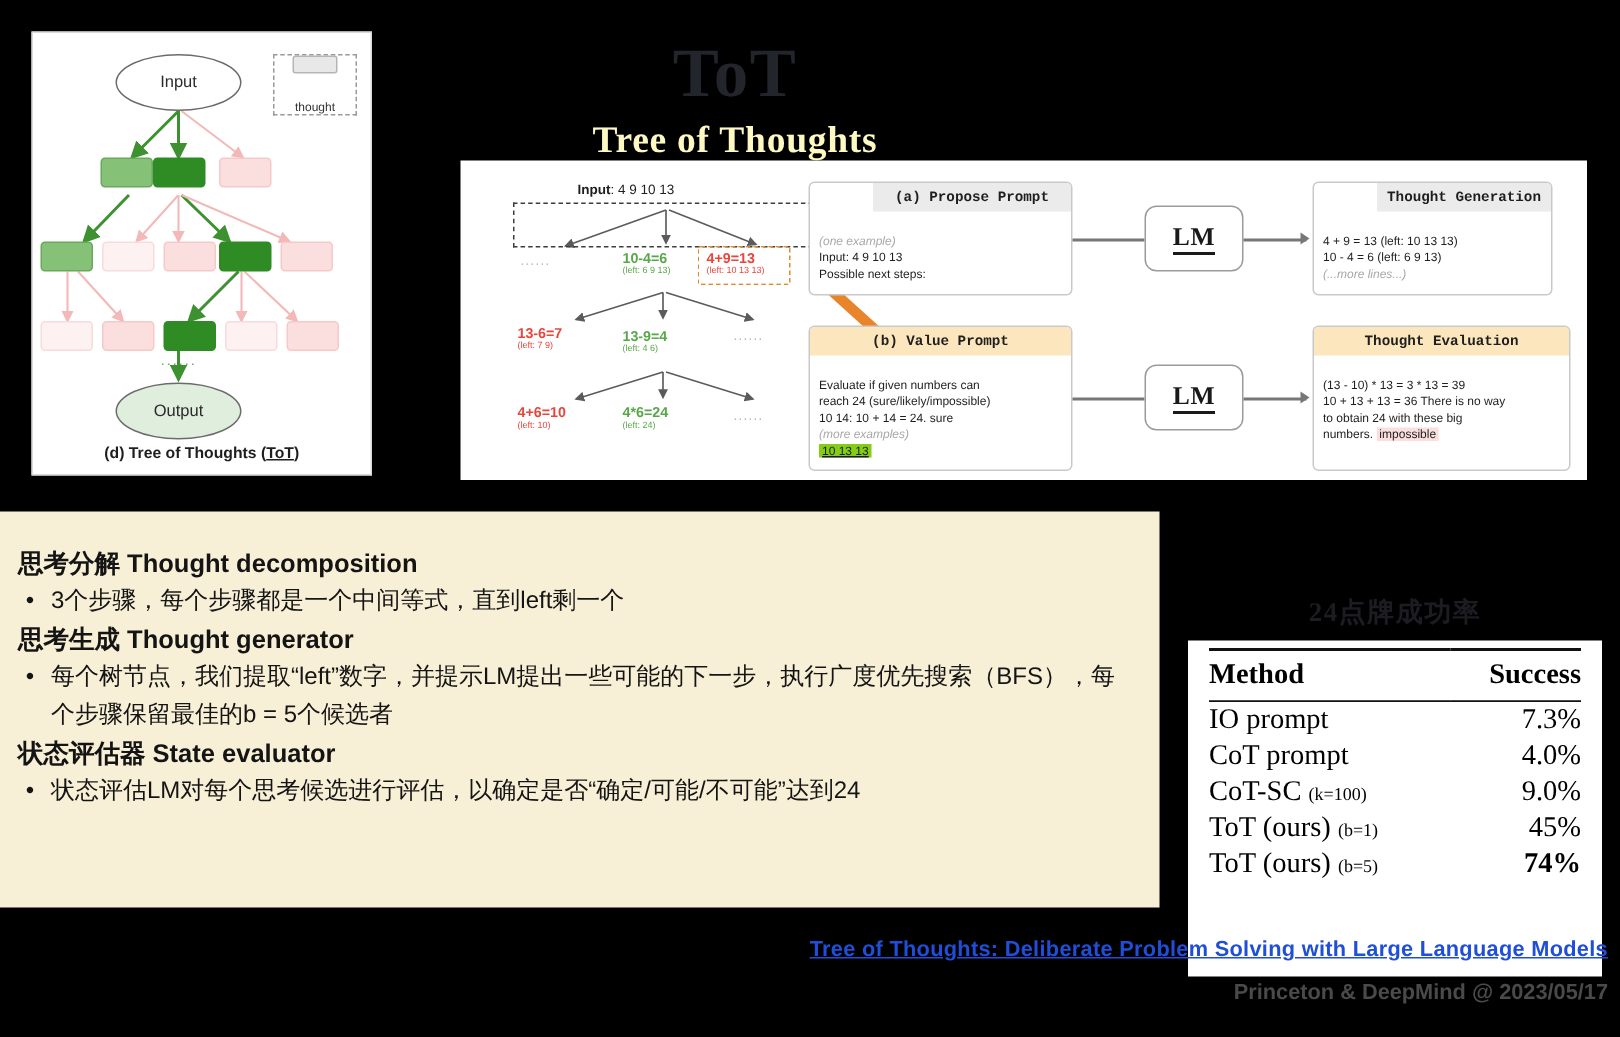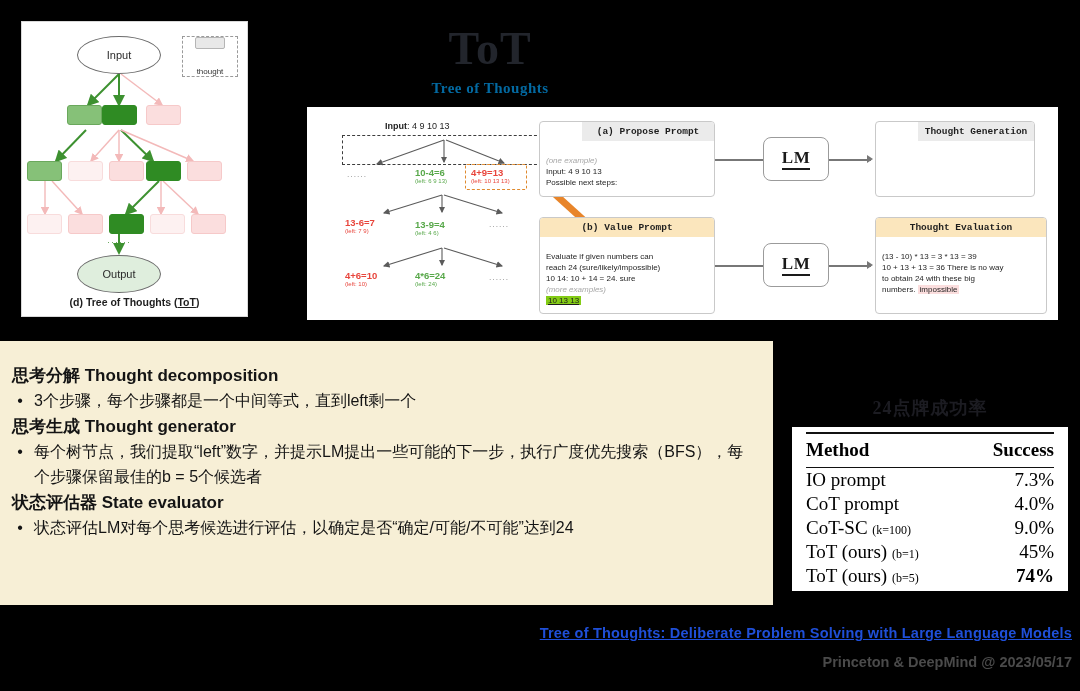--- a/index.html
+++ b/index.html
@@ -16,22 +16,22 @@
     position: absolute; left: 0; top: 22px; width: 980px;
     text-align: center;
     font-family: "Liberation Serif", serif;
     font-size: 46px; font-weight: bold; letter-spacing: 1px;
     color: #22252c;
   }
   .title-sub {
     position: absolute; left: 0; top: 80px; width: 980px;
     text-align: center;
     font-family: "Liberation Serif", serif;
-    font-size: 15px; font-weight: bold; letter-spacing: .5px;
-    color: #0369a1;
+    font-size: 25px; font-weight: bold; letter-spacing: .5px;
+    color: #fef9c3;
   }
 
   
   .fig-left {
     position: absolute; left: 21px; top: 21px;
     width: 227px; height: 296px;
     background: #ffffff; border: 1px solid #d9d9d9;
   }
   .fig-left .canvas { position: relative; width: 100%; height: 100%; }
   .legend-box {
@@ -122,21 +122,21 @@
   .c-bullet .dot { flex: none; width: 16px; text-align: center; }
   .c-bullet .txt { flex: 1; }
 
   
   .tbl-title {
     position: absolute; left: 792px; top: 396px; width: 276px;
     text-align: center; font-size: 18px; font-weight: bold; color: #1c1c22;
     font-family: "Liberation Serif", serif; letter-spacing: 1px;
   }
   .tbl-wrap {
-    position: absolute; left: 792px; top: 427px; width: 276px; height: 164px;
+    position: absolute; left: 792px; top: 427px; width: 276px; height: 224px;
     background: #fff; padding: 5px 14px 0 14px;
   }
   table.res { width: 100%; border-collapse: collapse; font-family: "Liberation Serif", serif; }
   table.res th {
     font-size: 19px; font-weight: bold; text-align: left; padding: 5px 0 6px 0;
     border-top: 2.5px solid #111; border-bottom: 1.5px solid #111; color: #000;
   }
   table.res th.r { text-align: right; }
   table.res td {
     font-size: 19px; padding: 1px 0; color: #000; white-space: nowrap;
@@ -301,20 +301,25 @@
 
       <div class="conn" style="left:408px; top:158px; width:48px;"></div>
       <div class="lmbox" style="left:456px; top:136px;">
           <span>LM</span>
         </div>
       <div class="conn" style="left:522px; top:158px; width:42px;"></div>
       <div class="arrow-sm" style="left:560px; top:154px;"></div>
 
       <div class="pbox" style="left:568px; top:14px; width:160px; height:76px;">
         <div class="hd hd-gray">Thought Generation</div>
+        <div class="bd">
+          <div>4 + 9 = 13 (left: 10 13 13)</div>
+          <div>10 - 4 = 6 (left: 6 9 13)</div>
+          <div class="muted">(...more lines...)</div>
+        </div>
       </div>
 
       <div class="pbox" style="left:568px; top:110px; width:172px; height:97px;">
         <div class="hd hd-amber">Thought Evaluation</div>
         <div class="bd">
           <div>(13 - 10) * 13 = 3 * 13 = 39</div>
           <div>10 + 13 + 13 = 36 There is no way</div>
           <div>to obtain 24 with these big</div>
           <div><span>numbers. </span><span class="hl-pink-w">impossible</span></div>
         </div>

